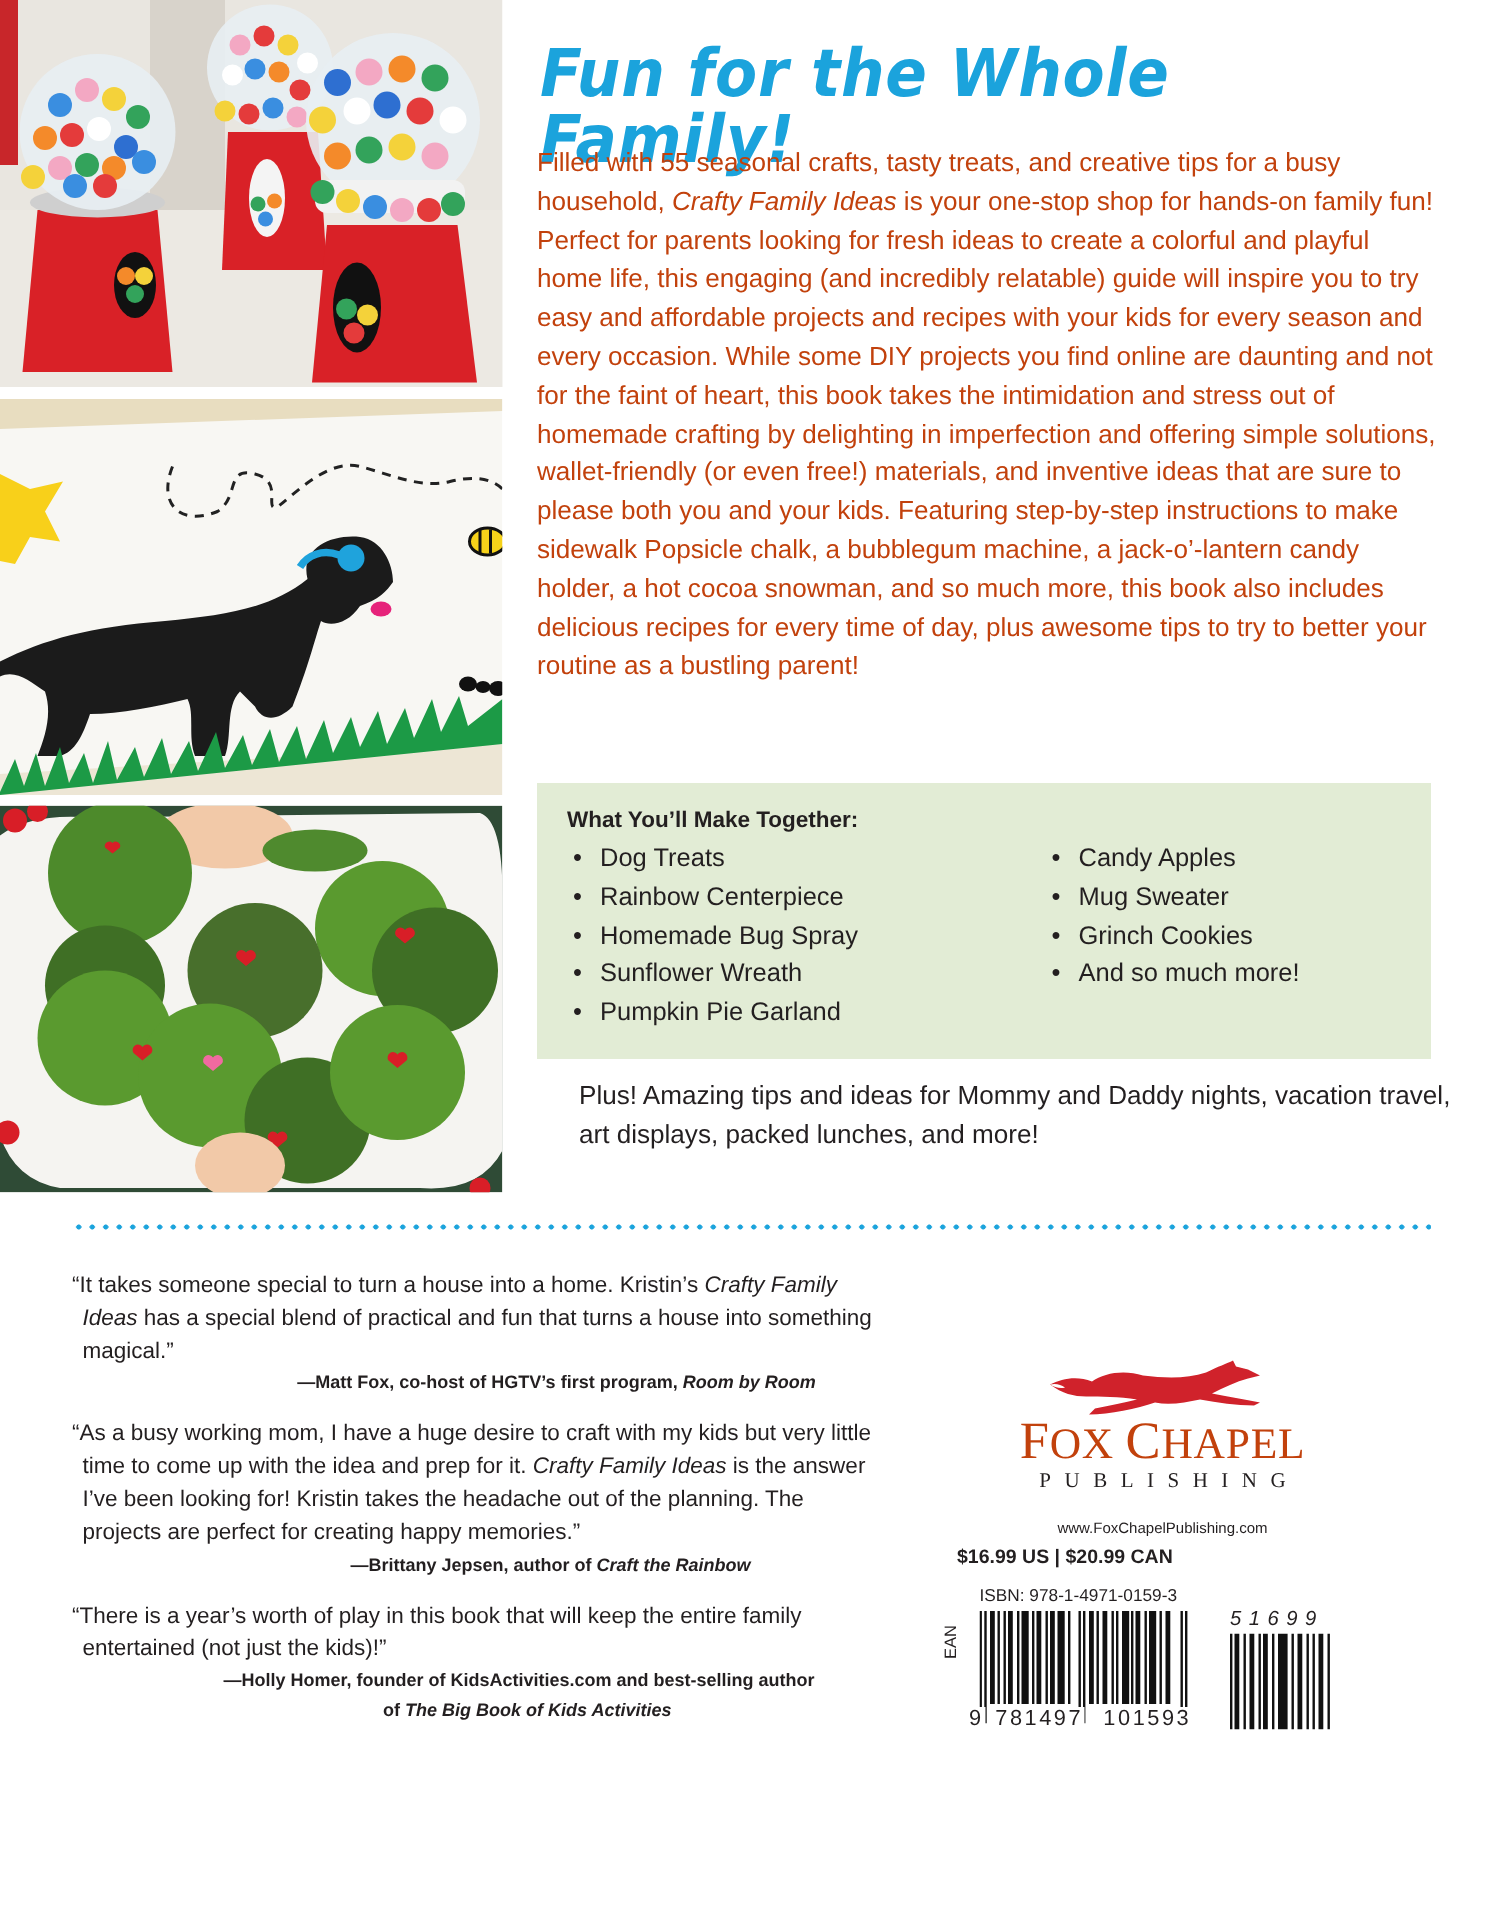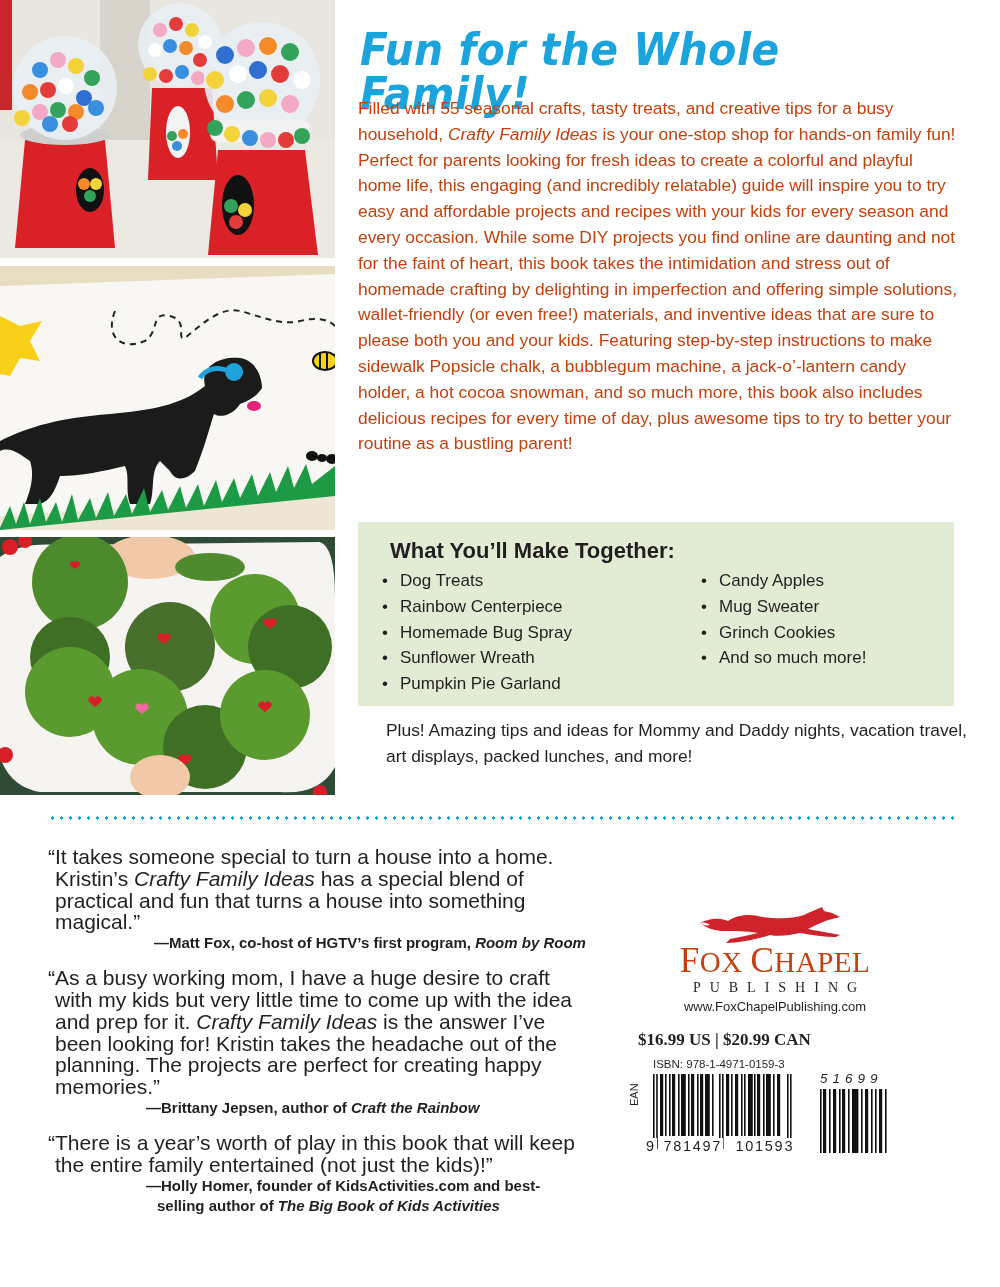--- a/index.html
+++ b/index.html
@@ -13,49 +13,49 @@
   #photo-cookies { top:537px; height:258px; }
 
   
   .headline { position:absolute; left:360px; top:28px; width:600px; font-family:"DejaVu Sans", sans-serif; font-style:italic; font-weight:bold; font-size:44px; color:#1ba3dc; letter-spacing:0.5px; line-height:1; transform:scaleX(0.93); transform-origin:left top; }
 
   .body-text { position:absolute; left:358px; top:96px; width:600px; font-size:17.4px; line-height:25.8px; color:#c2410c; }
   .body-text em { font-style:italic; }
 
   
   .make-box { position:absolute; left:358px; top:522px; width:596px; height:184px; background:#e2ecd5; box-sizing:border-box; padding:16px 18px 0 20px; }
-  .make-title { font-weight:bold; font-size:22px; margin:0 0 4px 12px; }
+  .make-title { font-weight:bold; font-size:15px; margin:0 0 4px 0; }
   .make-cols { display:flex; }
   .make-col { list-style:none; margin:0; padding:0; width:265px; }
   .make-col li { font-size:17px; line-height:25.8px; position:relative; padding-left:22px; }
   .make-col li .bullet { position:absolute; left:4px; top:0; }
 
   .plus-text { position:absolute; left:358px; top:718px; width:600px; font-size:17.4px; line-height:25.8px;margin-left:28px; }
 
   
   .divider { position:absolute; left:48px; top:816px; width:906px; height:4px; background-image:radial-gradient(circle, #1ba3dc 1.6px, transparent 1.8px); background-size:9px 4px; background-repeat:repeat-x; }
 
   
   .testimonials { position:absolute; left:48px; top:846px; width:540px; }
   .quote { margin-bottom:14px; }
-  .quote-text { font-size:21px; line-height:21.8px; padding-left:7px; text-indent:-7px; }
+  .quote-text { font-size:15px; line-height:21.8px; padding-left:7px; text-indent:-7px; }
   .quote-text em { font-style:italic; }
-  .quote-attr { font-weight:bold; font-size:15px; line-height:20px; padding-left:98px; }
+  .quote-attr { font-weight:bold; font-size:12px; line-height:20px; padding-left:98px;text-align:center; }
   .quote-attr .attr-inner { display:block; padding-left:11px; text-indent:-11px; }
   .quote-attr em { font-style:italic; }
 
   
   .logo { position:absolute; left:670px; top:905px; width:210px; text-align:center; }
   .logo svg { display:block; margin:0 auto; }
   .logo-name { font-family:"Liberation Serif", serif; font-size:29px; letter-spacing:0.5px; color:#c2410c; line-height:1; margin-top:-2px; }
   .logo-name .big { font-size:35px; }
   .logo-sub { font-family:"Liberation Serif", serif; font-size:14px; letter-spacing:9px; margin-top:2px; padding-left:9px; }
-  .logo-url { font-size:13px; margin-top:3px; color:#231f20;text-align:center; }
-
-  .price { position:absolute; left:638px; top:1030px; font-weight:bold; font-size:17px;font-family:Liberation Serif, serif; }
+  .logo-url { font-size:10px; margin-top:18px; color:#231f20;text-align:center; }
+
+  .price { position:absolute; left:638px; top:1030px; font-weight:bold; font-size:13px; }
 
   .barcode-area { position:absolute; left:630px; top:1058px; width:300px; height:120px; }
   .ean-label { position:absolute; left:-2px; top:20px; font-size:11px; transform:rotate(-90deg); transform-origin:left top; top:48px; }
   .isbn { position:absolute; left:23px; top:0; font-size:11.5px; }
   .bars-main { position:absolute; left:23px; top:16px; width:140px; height:75px; }
   .digits-main { position:absolute; left:15px; top:80px; font-size:14.5px; letter-spacing:1.7px; background:transparent; }
   .digits-main .d { background:#fff; padding:0 1px; }
   .addon-digits { position:absolute; left:190px; top:13px; font-size:13.5px; letter-spacing:5px;font-style:italic; }
   .bars-addon { position:absolute; left:190px; top:31px; width:70px; height:64px; }
 </style>

